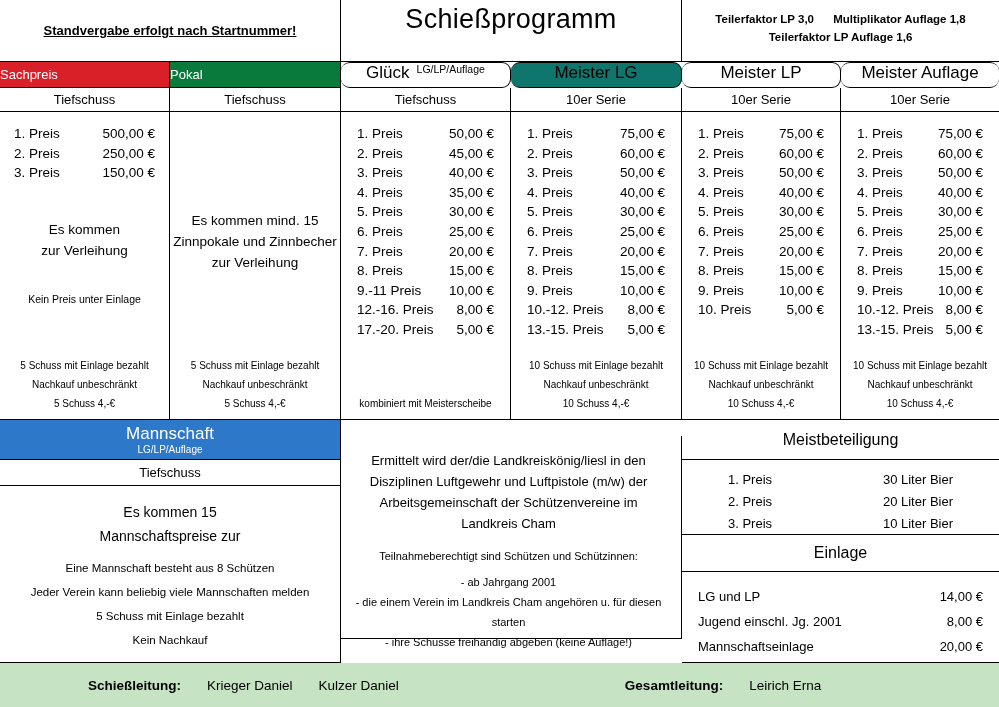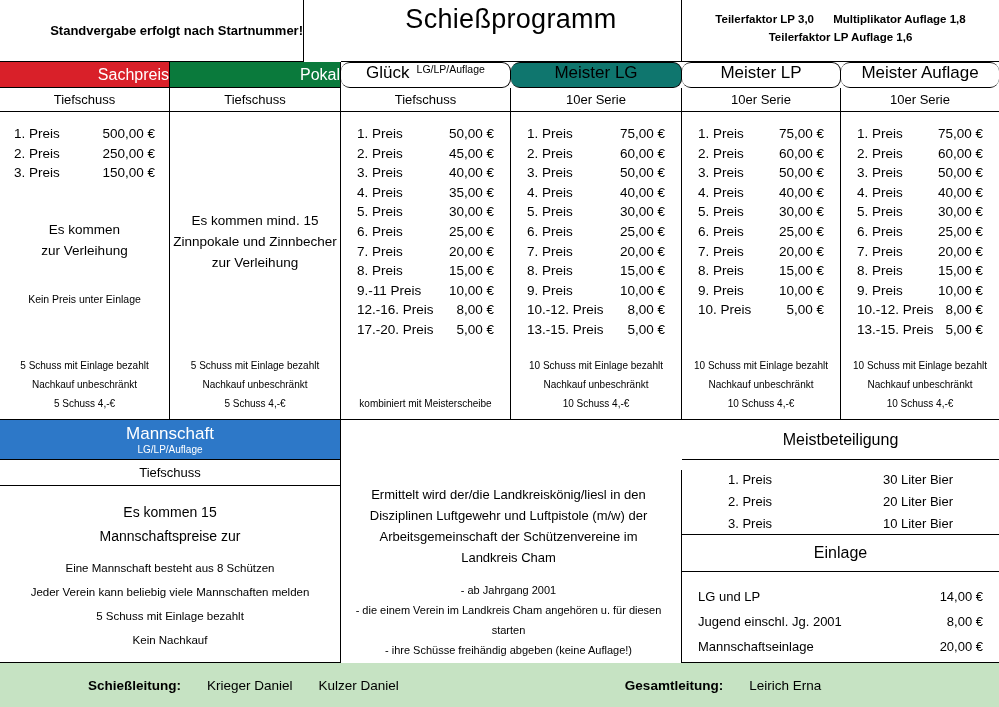--- a/index.html
+++ b/index.html
@@ -7,35 +7,35 @@
     width:999px;height:707px;
     background:#ffffff;
     font-family:"Liberation Sans", sans-serif;
     color:#000;
     overflow:hidden;
   }
   .sheet{position:relative;width:999px;height:707px;box-sizing:border-box;}
 
   
   .cell{box-sizing:border-box;position:absolute;}
-  .hdr-band{display:flex;align-items:center;justify-content:flex-end;color:#fff;font-size:16px;}
+  .hdr-band{display:flex;align-items:center;justify-content:flex-start;color:#fff;font-size:13px;}
   .hdr-band-dark{display:flex;align-items:flex-start;justify-content:center;color:#000;font-size:17px;border-radius:9px;}
   .rowline{display:flex;justify-content:space-between;font-size:13.5px;line-height:19.6px;}
   .rowline .lbl{padding-left:0;}
   .rowline .val{text-align:right;}
   .smalltxt{font-size:10.5px;text-align:center;line-height:16px;}
   .midtxt{font-size:13.5px;text-align:center;line-height:21px;}
 
   
   .bt{border-top:1px solid #000;}
   .bb{border-bottom:1px solid #000;}
   .br{border-right:1px solid #000;}
 
   
-  #top-left-note{left:0;top:0;width:304px;height:62px;display:flex;align-items:center;justify-content:flex-end;}
+  #top-left-note{left:0;top:0;width:341px;height:62px;display:flex;align-items:center;justify-content:center;text-decoration:underline;}
   #top-left-note span{font-size:13px;font-weight:bold;}
 
   #prog-title{left:341px;top:0;width:341px;height:62px;text-align:center;}
   #prog-title .t1{font-size:27px;margin-top:4px;letter-spacing:.3px;}
   #prog-title .t2{font-size:14px;margin-top:2px;}
 
   #top-right-note{left:682px;top:0;width:317px;height:62px;text-align:center;font-size:11.5px;font-weight:bold;line-height:18px;padding-top:10px;}
   #top-right-note .r1 span{margin:0 8px;}
 
   
@@ -80,21 +80,21 @@
 
   
   #mann-tiefschuss{left:0;top:460px;width:341px;height:26px;display:flex;align-items:center;justify-content:center;font-size:13px;}
 
   
   #mann-body{left:0;top:486px;width:341px;height:177px;padding-top:14px;}
   #mann-body .big{font-size:14px;text-align:center;line-height:24px;}
   #mann-body .sm{font-size:11.5px;text-align:center;line-height:24px;margin-top:8px;}
 
   
-  #lkk-body{left:341px;top:470px;width:341px;height:203px;padding:14px 17px 0 12px;}
+  #lkk-body{left:341px;top:436px;width:341px;height:203px;padding:14px 17px 0 12px;}
   #lkk-body .p1{font-size:13px;text-align:center;line-height:21px;}
   #lkk-body .p2{font-size:11px;text-align:center;line-height:20px;margin-top:12px;}
   #lkk-body .p3{font-size:12.5px;text-align:center;margin-top:12px;}
 
   
   #meist-body{left:682px;top:460px;width:317px;height:75px;padding:9px 46px 0 46px;}
   #meist-body .rowline{font-size:13px;line-height:22px;}
 
   
   #einlage-hdr{left:682px;top:535px;width:317px;height:37px;display:flex;align-items:center;justify-content:center;font-size:16px;}
@@ -441,20 +441,21 @@
       <div>Eine Mannschaft besteht aus 8 Schützen</div>
       <div>Jeder Verein kann beliebig viele Mannschaften melden</div>
       <div>5 Schuss mit Einlage bezahlt</div>
       <div>Kein Nachkauf</div>
     </div>
   </div>
 
   <div class="cell br bb" id="lkk-body">
     <div class="p1">Ermittelt wird der/die Landkreiskönig/liesl in den Disziplinen Luftgewehr und Luftpistole (m/w) der Arbeitsgemeinschaft der Schützenvereine im Landkreis Cham</div>
     <div class="p2">
+      <div>Teilnahmeberechtigt sind Schützen und Schützinnen:</div>
       <div style="margin-top:6px;">- ab Jahrgang 2001</div>
       <div>- die einem Verein im Landkreis Cham angehören u. für diesen starten</div>
       <div>- ihre Schüsse freihändig abgeben (keine Auflage!)</div>
     </div>
     <div class="p3">Siegerehrung am 04.05.2019 beim Gauball Gau Cham</div>
   </div>
 
   <div class="cell bb" id="meist-body">
     <div class="rowline">
         <span>1. Preis</span>

